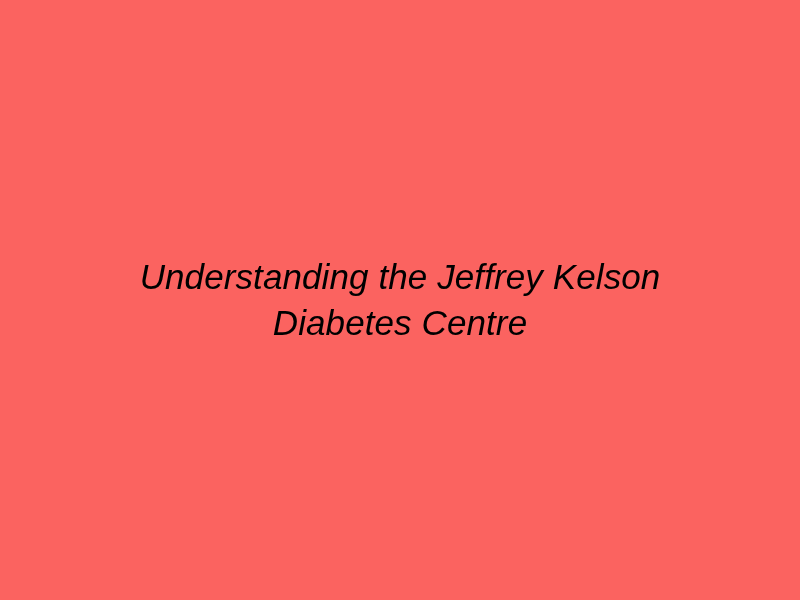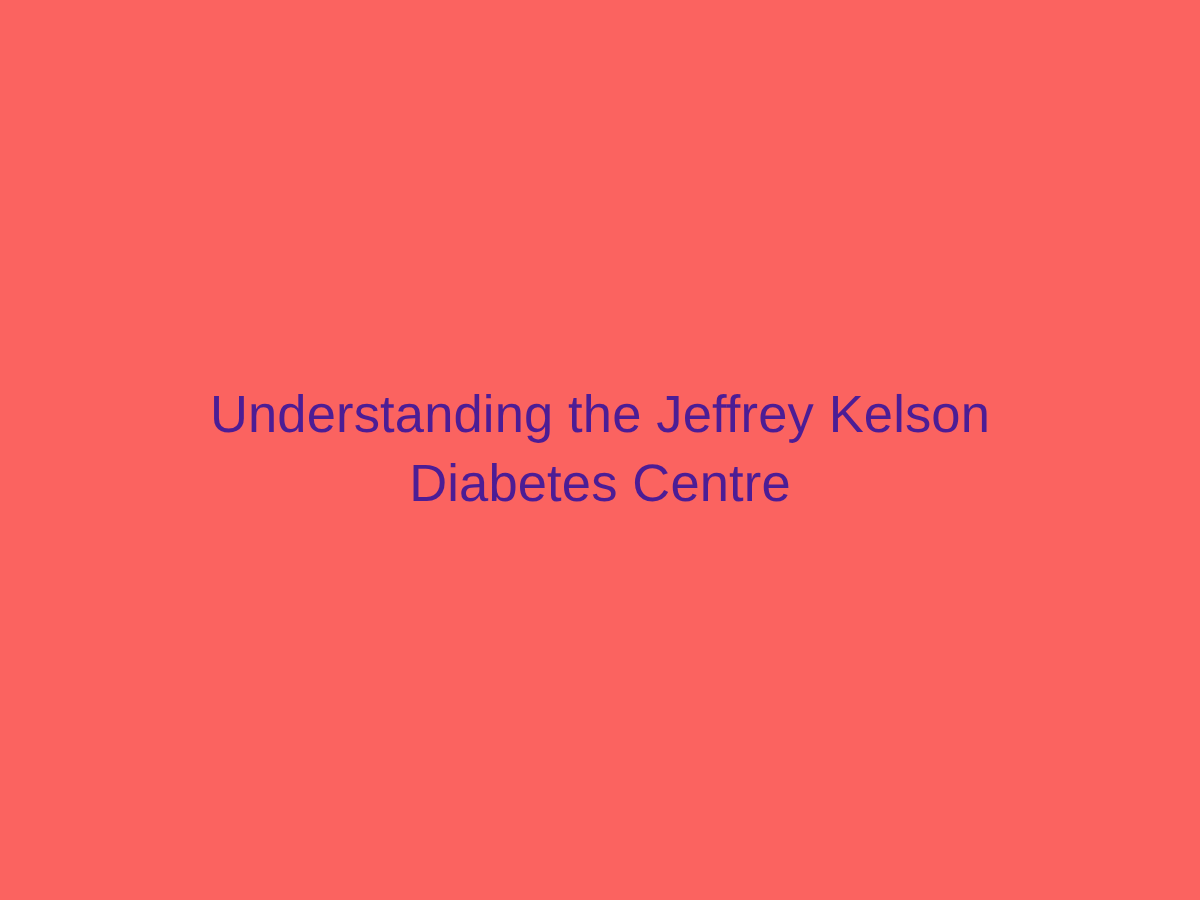--- a/index.html
+++ b/index.html
@@ -33,23 +33,24 @@
   }
 
   .banner-title {
     margin: 0;
     padding: 0;
     font-family: "Liberation Sans", sans-serif;
     font-size: 35px;
     font-weight: 400;
     line-height: 46px;
     letter-spacing: 0.1px;
-    color: #4c1d95;
+    color: #000000;
     text-align: center;
     word-wrap: break-word;
+    font-style: italic;
     -webkit-font-smoothing: antialiased;
   }
 </style>
 </head>
 <body>
 
 <div class="banner">
   <div class="banner-inner">
     <h1 class="banner-title">Understanding the Jeffrey Kelson Diabetes Centre</h1>
   </div>

